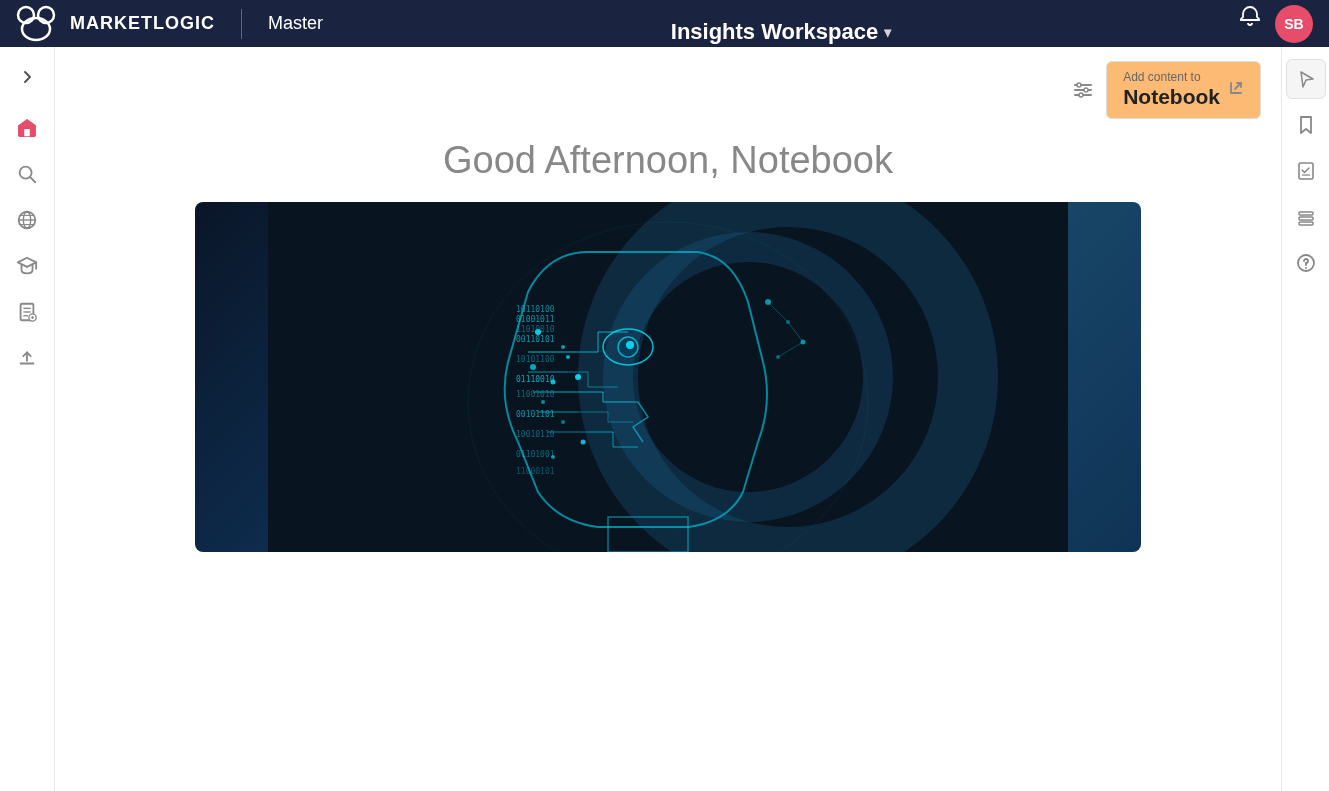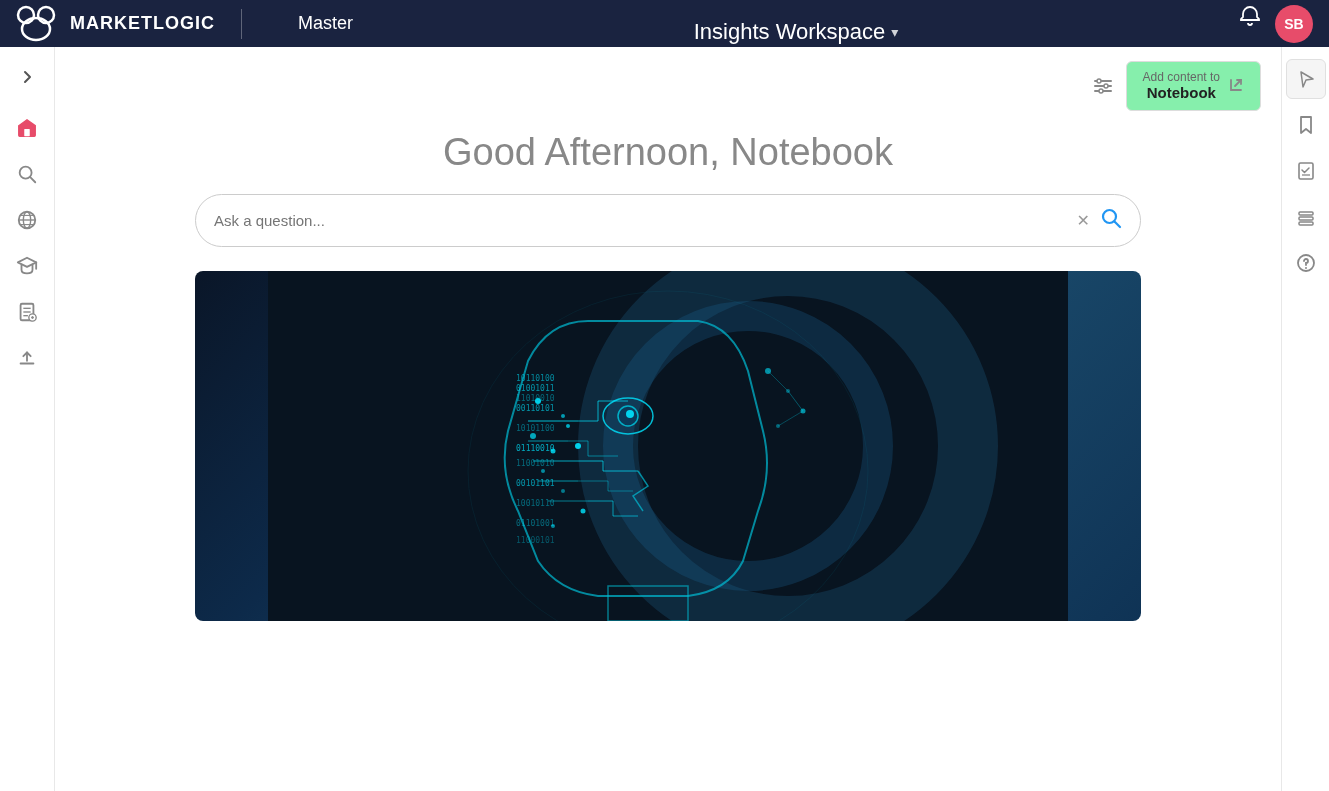--- a/index.html
+++ b/index.html
@@ -30,32 +30,31 @@
     .nav-divider {
       width: 1px;
       height: 30px;
       background: rgba(255,255,255,0.3);
       margin: 0 14px;
     }
     .nav-master {
       color: white;
       font-size: 18px;
       font-weight: 400;
-      margin-left: 30px;
     }
     .nav-center {
       flex: 1;
       display: flex;
       justify-content: center;
       align-items: center;
     }
     .insights-workspace-btn {
       color: white;
       font-size: 22px;
-      font-weight: 400;
+      font-weight: 700;
       background: none;
       border: none;
       cursor: pointer;
       display: flex;
       align-items: center;
       gap: 6px;
       margin-top: 16px;
     }
     .insights-workspace-btn .chevron {
       font-size: 14px;
@@ -177,39 +176,39 @@
       gap: 12px;
     }
     .filter-icon-btn {
       color: #888;
       font-size: 18px;
       cursor: pointer;
       display: flex;
       align-items: center;
     }
     .add-notebook-btn {
-      background: #86efac;
+      background: #fdba74;
       border: 1px solid #ddd;
       border-radius: 6px;
       padding: 8px 16px;
       cursor: pointer;
       display: flex;
       align-items: center;
       gap: 8px;
       font-size: 14px;
       color: #333;
     }
     .add-notebook-btn .btn-label-top {
       font-size: 12px;
       color: #666;
       line-height: 1.2;
       text-align: left;
     }
     .add-notebook-btn .btn-label-bottom {
-      font-size: 15px;
+      font-size: 21px;
       font-weight: 600;
       color: #222;
       line-height: 1.2;
     }
     .expand-icon {
       color: #888;
       font-size: 14px;
     }
 
     
@@ -412,32 +411,20 @@
             <line x1="13" y1="3" x2="7" y2="9" stroke="#888" stroke-width="1.8" stroke-linecap="round"></line>
           </svg>
         </span>
       </button>
     </div>
 
     <div class="greeting-section">
       <h1 class="greeting-text">Good Afternoon, Notebook</h1>
     </div>
 
-    <div class="search-section">
-      <div class="search-bar">
-        <input type="text" placeholder="Ask a question..." style="">
-        <span class="search-clear">✕</span>
-        <span class="search-submit">
-          <svg width="22" height="22" viewBox="0 0 22 22" fill="none">
-            <circle cx="9.5" cy="9.5" r="6.5" stroke="#2196f3" stroke-width="2.2"></circle>
-            <line x1="14.5" y1="14.5" x2="20" y2="20" stroke="#2196f3" stroke-width="2.2" stroke-linecap="round"></line>
-          </svg>
-        </span>
-      </div>
-    </div>
 
     <div class="spotlight-section">
       <div class="spotlight-image">
         <svg class="spotlight-canvas" viewBox="0 0 800 350" xmlns="http://www.w3.org/2000/svg">
 
           <defs>
             <radialGradient id="bg1" cx="60%" cy="50%" r="50%">
               <stop offset="0%" stop-color="#1a5a8a" stop-opacity="0.6"></stop>
               <stop offset="100%" stop-color="#0a1628" stop-opacity="0"></stop>
             </radialGradient>

